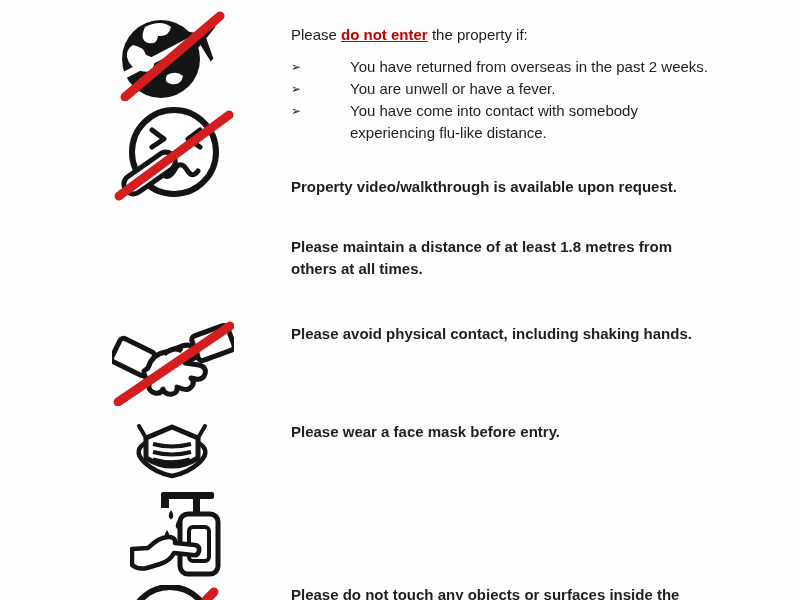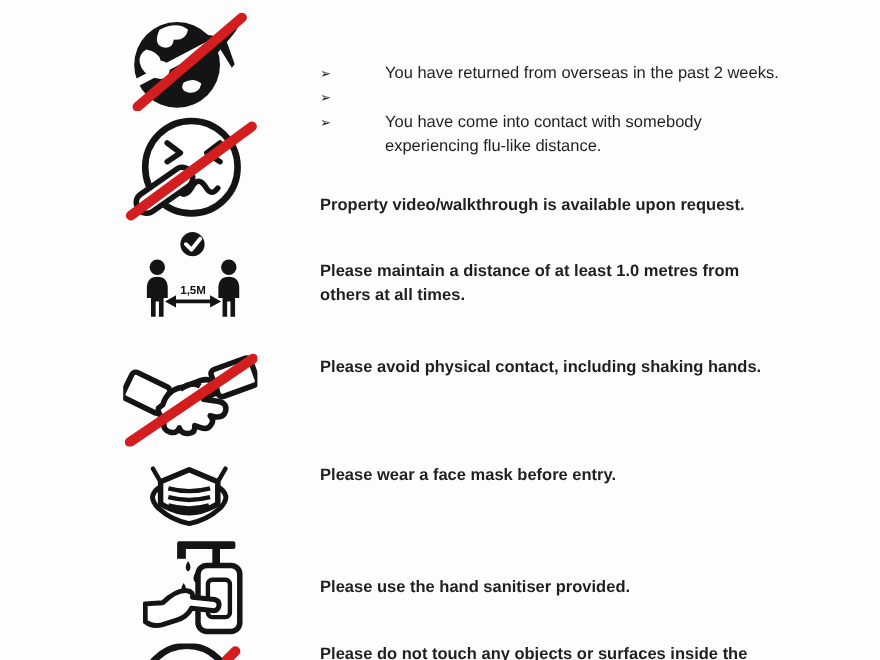--- a/index.html
+++ b/index.html
@@ -69,40 +69,20 @@
       <polyline points="40,28 52,37 40,45" fill="none" stroke="#141414" stroke-width="5" stroke-linecap="round" stroke-linejoin="round"></polyline>
       <polyline points="88,28 76,37 88,45" fill="none" stroke="#141414" stroke-width="5" stroke-linecap="round" stroke-linejoin="round"></polyline>
       <path d="M36 70 q6 -13 13 -1 q6 11 13 0 q6 -12 13 -1 q5 9 11 1" fill="none" stroke="#141414" stroke-width="5" stroke-linecap="round"></path>
       <g transform="rotate(-35 37 72)">
         <rect x="9" y="62" width="58" height="19" rx="9" fill="#fff" stroke="#141414" stroke-width="5"></rect>
       </g>
       <line x1="7" y1="94" x2="117" y2="13" stroke="#d41d1f" stroke-width="9" stroke-linecap="round"></line>
     </svg>
   </div>
 
-  <div class="icon" style="left:128px; top:210px; width:95px; height:82px">
-    <svg viewBox="0 0 95 82">
-      <circle cx="47" cy="12" r="11" fill="#141414"></circle>
-      <polyline points="41,12 46,17 54,7" fill="none" stroke="#fff" stroke-width="3.5" stroke-linecap="round" stroke-linejoin="round"></polyline>
-      <g fill="#141414">
-        <circle cx="15" cy="33" r="7"></circle>
-        <path d="M5.5 52 q0 -10.5 9.5 -10.5 q9.5 0 9.5 10.5 l0 9 h-3.8 l0 17 h-4.2 l0 -14 h-3 l0 14 h-4.2 l0 -17 h-3.8 z"></path>
-      </g>
-      <g fill="#141414" transform="translate(65 0)">
-        <circle cx="15" cy="33" r="7"></circle>
-        <path d="M5.5 52 q0 -10.5 9.5 -10.5 q9.5 0 9.5 10.5 l0 9 h-3.8 l0 17 h-4.2 l0 -14 h-3 l0 14 h-4.2 l0 -17 h-3.8 z"></path>
-      </g>
-      <g fill="#141414">
-        <line x1="30" y1="64" x2="65" y2="64" stroke="#141414" stroke-width="3.5"></line>
-        <polygon points="22,64 32,58.5 32,69.5"></polygon>
-        <polygon points="73,64 63,58.5 63,69.5"></polygon>
-      </g>
-      <text x="47.5" y="57" font-size="10.5" font-weight="bold" text-anchor="middle" fill="#141414" font-family="Liberation Sans, sans-serif">1,5M</text>
-    </svg>
-  </div>
 
   <div class="icon" style="left:112px; top:314px; width:122px; height:92px">
     <svg viewBox="0 0 122 92">
       <g fill="#fff" stroke="#141414" stroke-width="5" stroke-linejoin="round">
         <rect x="2" y="30" width="38" height="26" rx="4" transform="rotate(26 21 43)"></rect>
         <rect x="82" y="16" width="38" height="26" rx="4" transform="rotate(-20 101 29)"></rect>
         <path d="M36 54 q4 -14 18 -16 l16 -6 q10 -3 14 4 q3 6 -3 9 l-8 4 14 2 q8 2 6 9 q-2 6 -9 5 l-5 -1 q4 4 1 8 q-3 5 -9 3 l-6 -2 q1 6 -5 7 q-7 1 -9 -5 q-2 5 -8 4 q-7 -2 -6 -8 l1 -5 q-7 -2 -6 -9 z"></path>
         <path d="M52 40 q10 -8 18 -3" fill="none"></path>
       </g>
       <line x1="6" y1="88" x2="118" y2="12" stroke="#d41d1f" stroke-width="9" stroke-linecap="round"></line>
@@ -139,37 +119,40 @@
     </svg>
   </div>
 
   <div class="icon" style="left:136px; top:585px; width:90px; height:15px">
     <svg viewBox="0 0 90 15">
       <circle cx="34" cy="42" r="40" fill="none" stroke="#141414" stroke-width="6"></circle>
       <line x1="70" y1="15" x2="78" y2="7" stroke="#d41d1f" stroke-width="9" stroke-linecap="round"></line>
     </svg>
   </div>
 
+  <div class="heading">
+    <span>Please </span><span class="em">do not enter</span><span> the property if:</span>
+  </div>
 
   <ul class="bullets">
     <li>
       <span class="glyph">➢</span>
       <span class="btext">You have returned from overseas in the past 2 weeks.</span>
     </li>
     <li>
       <span class="glyph">➢</span>
+      <span class="btext">You are unwell or have a fever.</span>
     </li>
     <li>
       <span class="glyph">➢</span>
       <span class="btext">You have come into contact with somebody
 experiencing flu-like distance.</span>
     </li>
   </ul>
 
   <div class="para para-0">Property video/walkthrough is available upon request.</div>
-  <div class="para para-1">Please maintain a distance of at least 1.0 metres from
+  <div class="para para-1">Please maintain a distance of at least 1.8 metres from
 others at all times.</div>
   <div class="para para-2">Please avoid physical contact, including shaking hands.</div>
   <div class="para para-3">Please wear a face mask before entry.</div>
-  <div class="para para-4">Please use the hand sanitiser provided.</div>
   <div class="para para-5">Please do not touch any objects or surfaces inside the</div>
 
 </div>
 
 </body></html>

